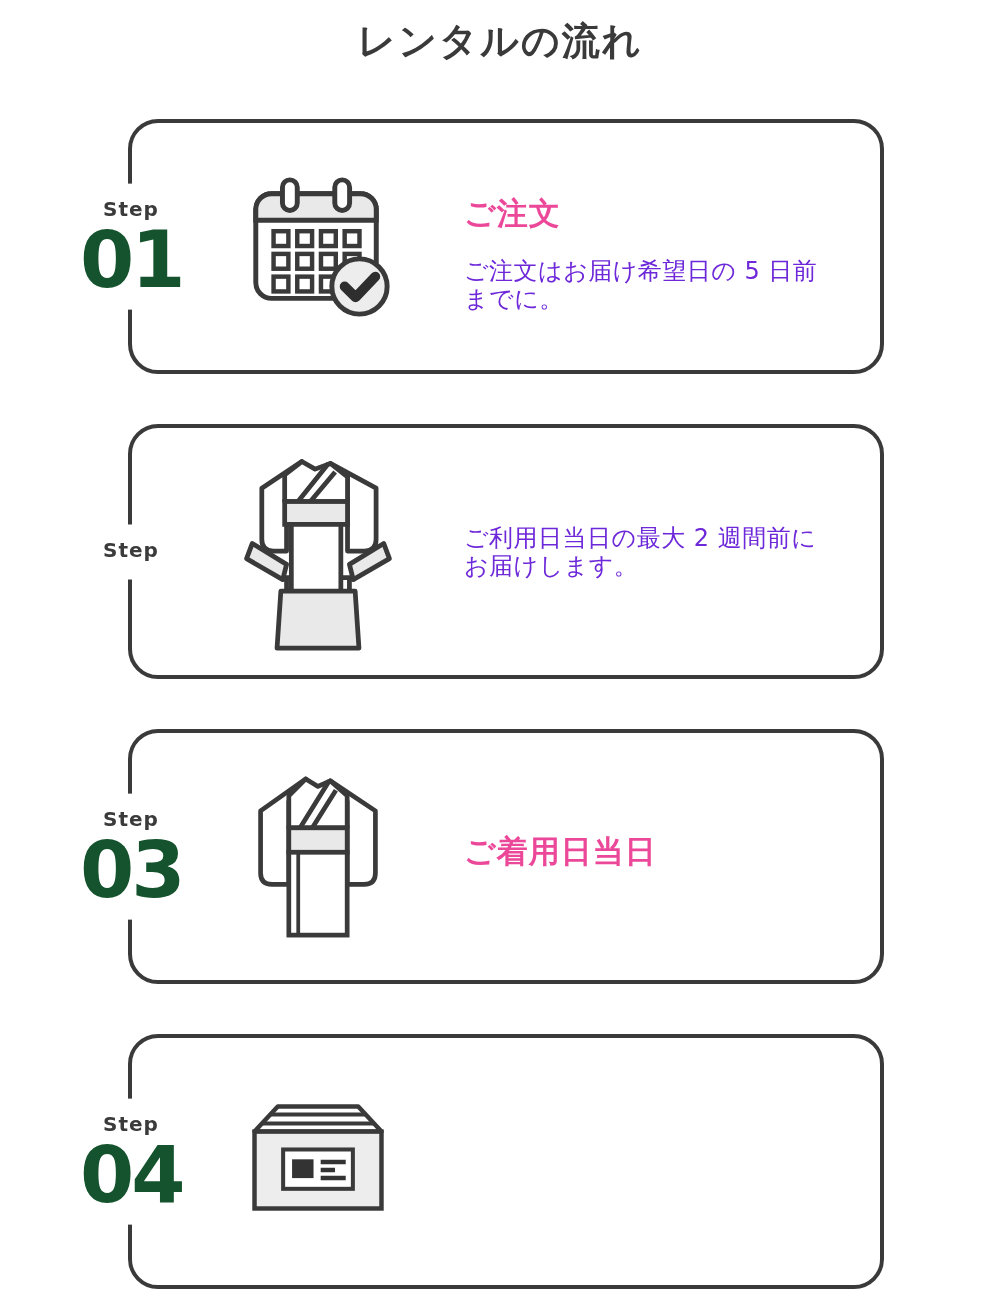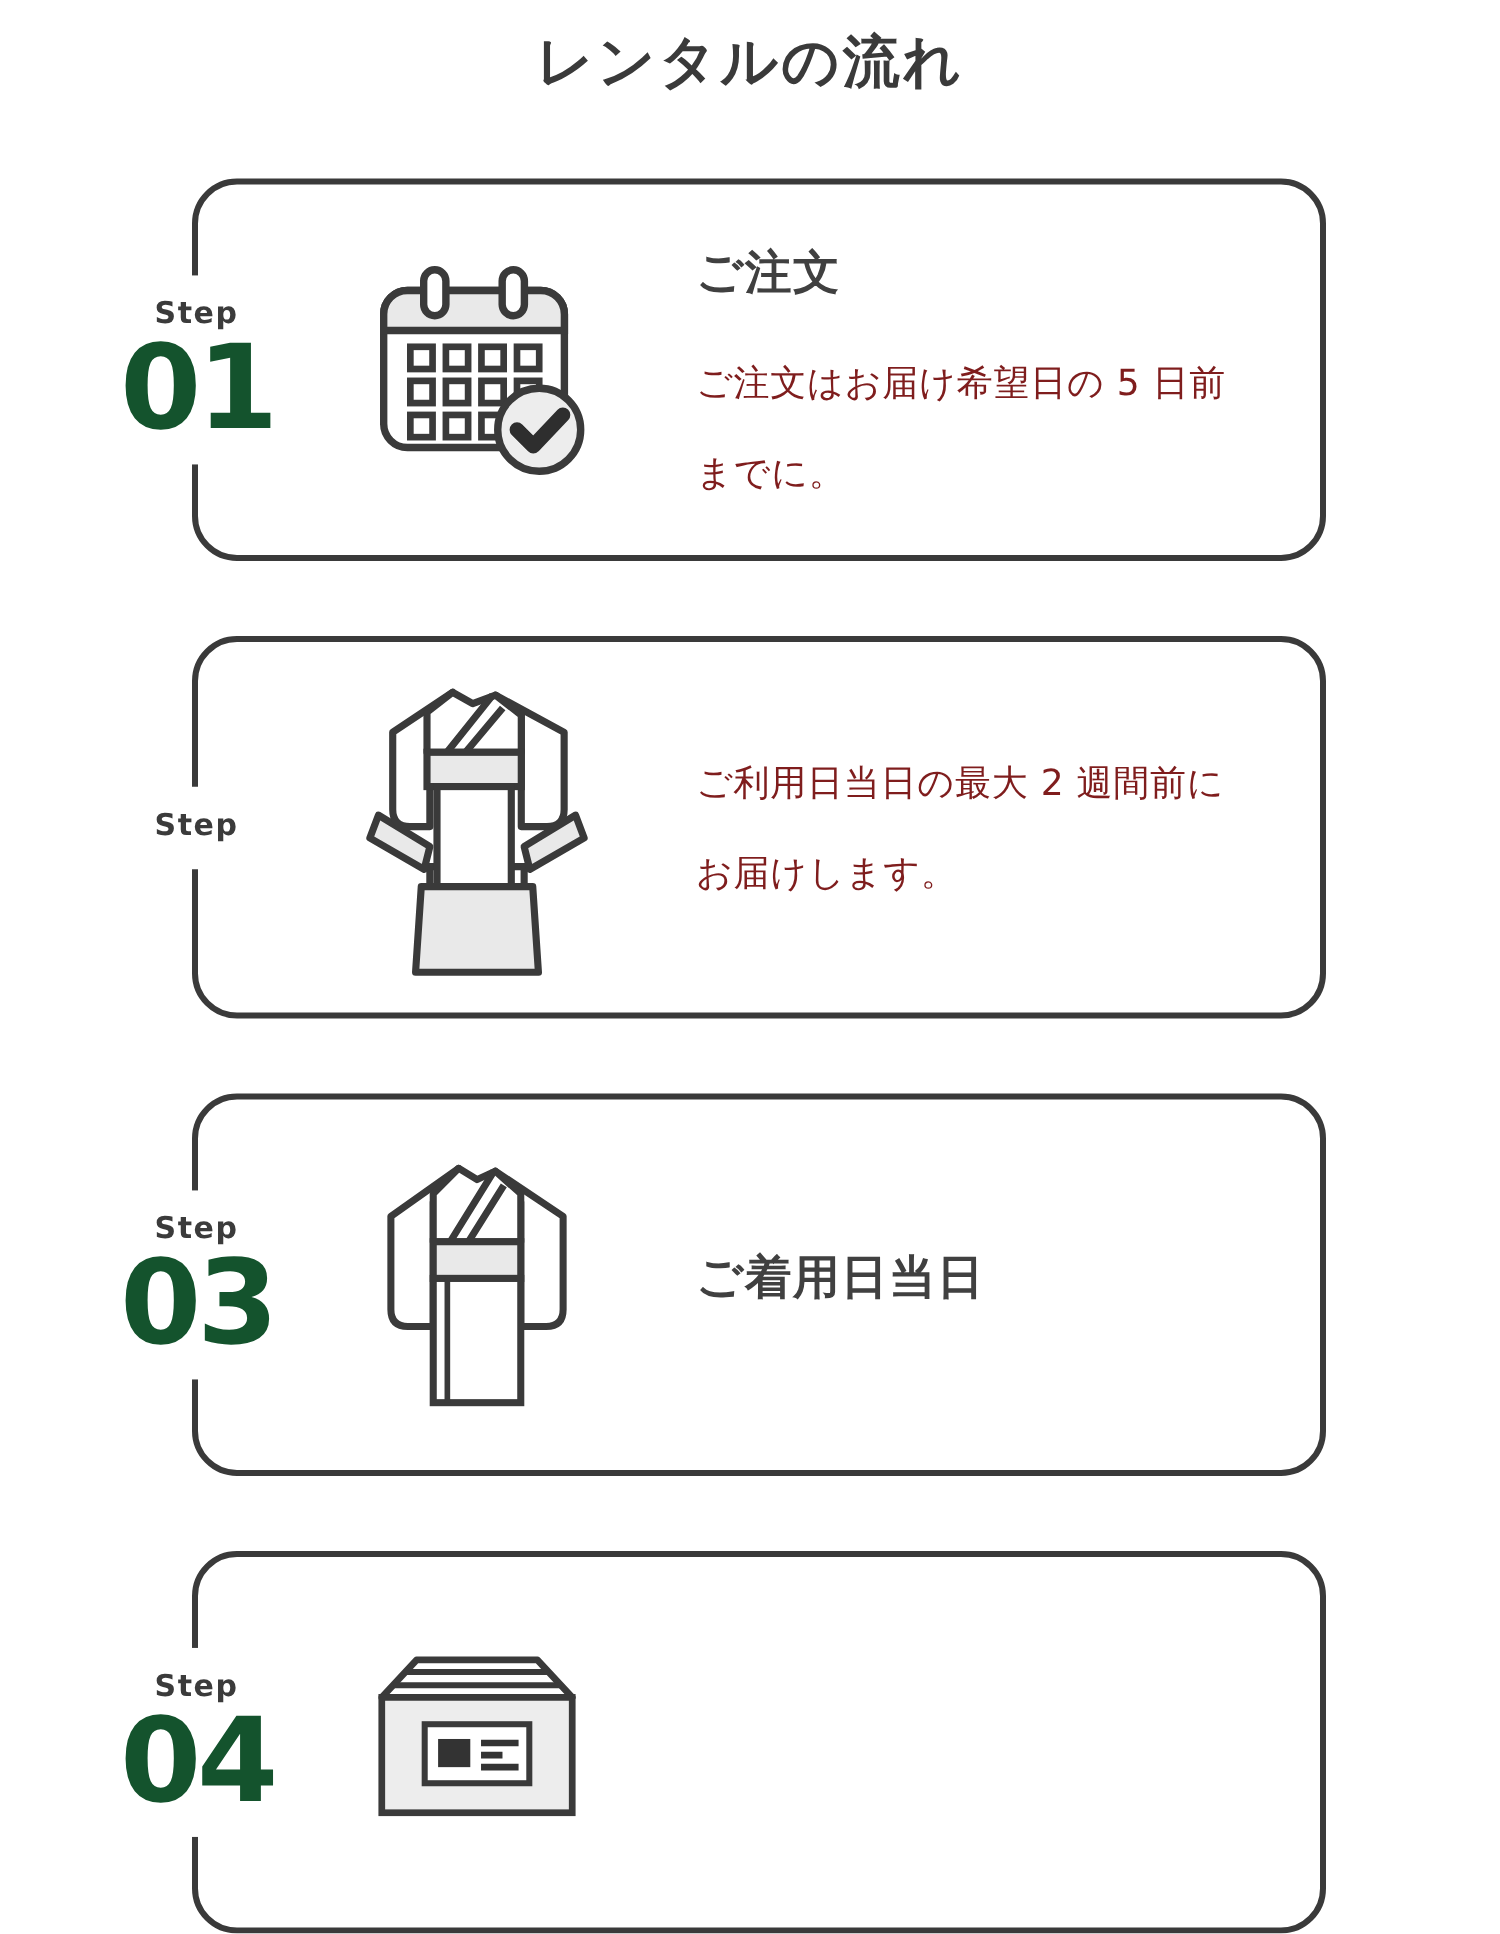--- a/index.html
+++ b/index.html
@@ -63,29 +63,29 @@
     width:172px;
     min-width:172px;
     display:flex;
     justify-content:center;
     align-items:center;
   }
   .text-box { margin-left:60px; width:420px; }
   .step-heading {
     font-size:31px;
     font-weight:700;
-    color:#404040;
+    color:#ec4899;
     letter-spacing:1px;
     margin-bottom:22px;
     margin-top:13px;
   }
   .step-body {
     font-size:24px;
-    line-height:60px;
-    color:#7f1d1d;
+    line-height:28px;
+    color:#6d28d9;
     letter-spacing:0.5px;
     white-space:pre-line;
   }
   svg { display:block; }
 </style>
 </head>
 <body>
 
 <div class="page">
 

